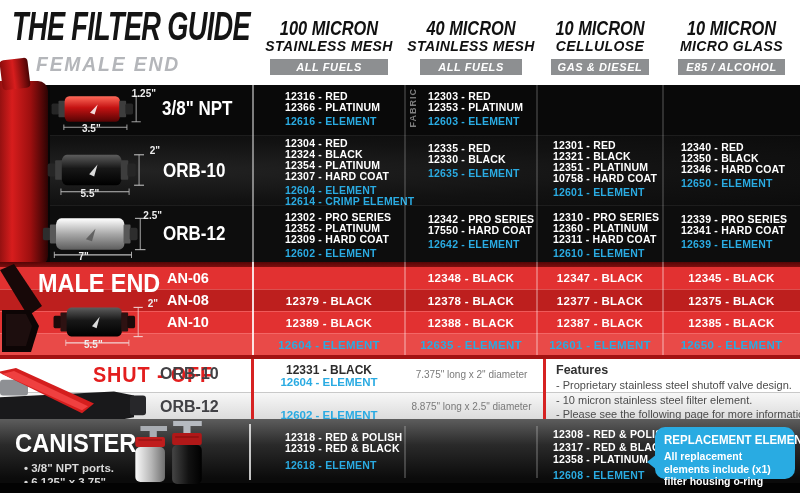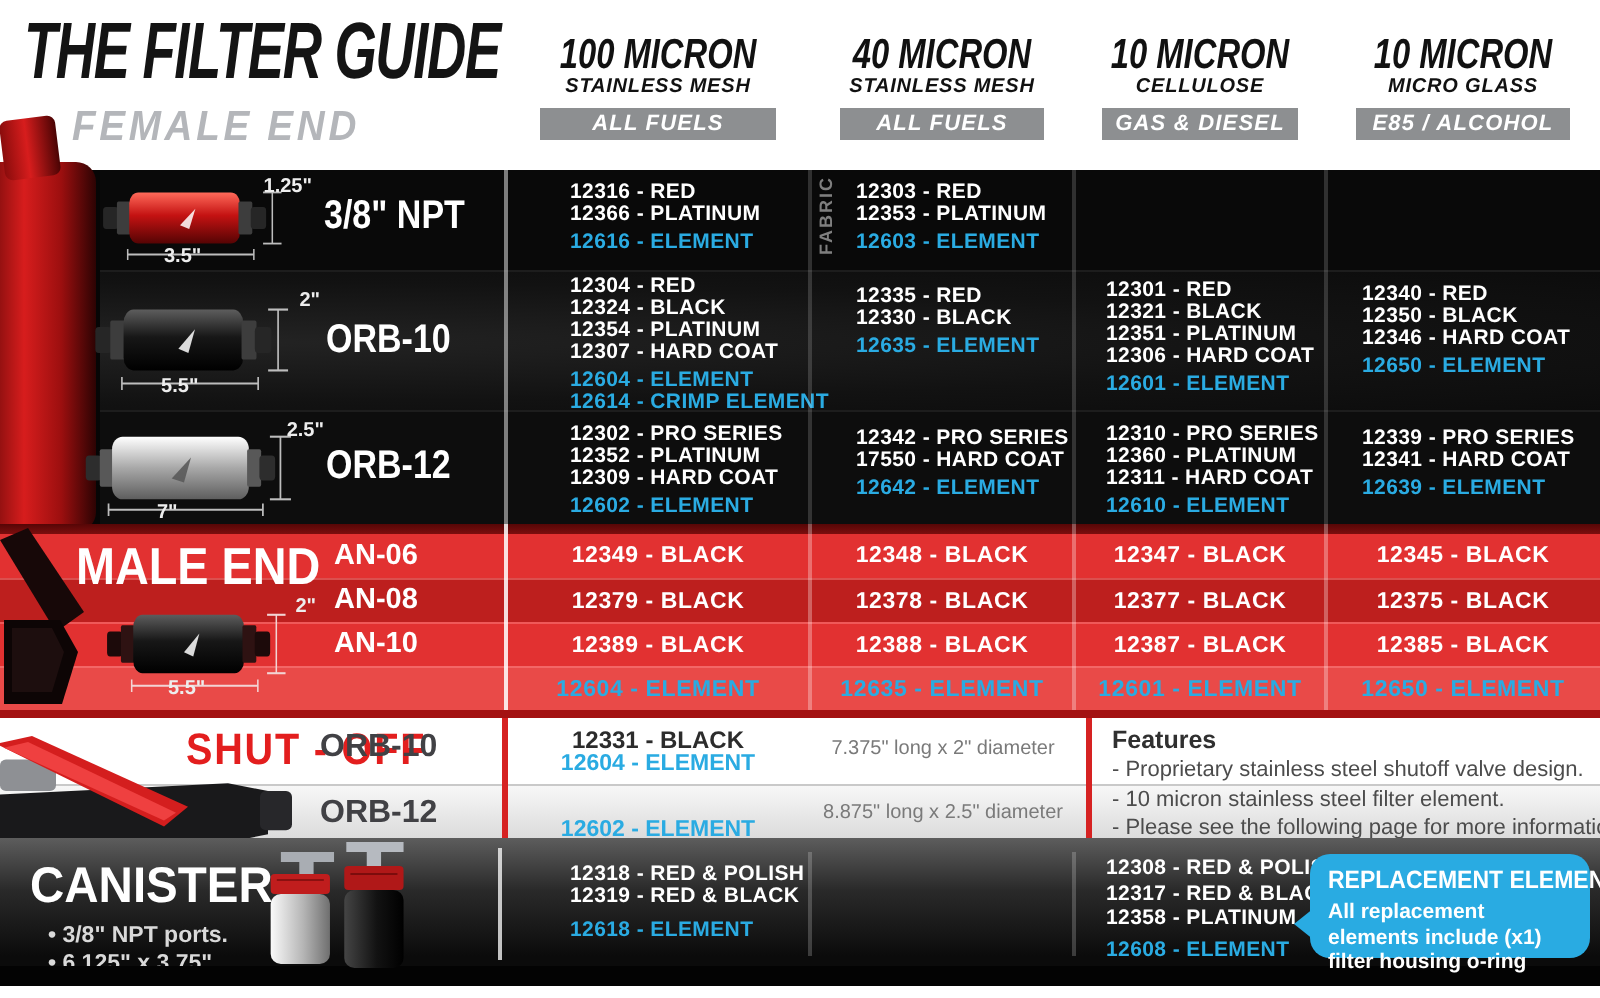--- a/index.html
+++ b/index.html
@@ -7,21 +7,21 @@
   .abs{position:absolute;}
 
   
   .header{position:absolute;left:0;top:0;width:800px;height:85px;background:#fff;z-index:1;font-style:italic;}
   .main-title{position:absolute;left:12px;top:4px;font-size:40px;font-weight:800;color:#141414;
     letter-spacing:-1px;transform:scaleX(.68);transform-origin:left top;white-space:nowrap;}
   .subtitle{position:absolute;left:36px;top:52px;font-size:21px;font-weight:800;color:#b4b6ba;
     letter-spacing:2px;transform:scaleX(.92);transform-origin:left top;white-space:nowrap;}
   .colhead{position:absolute;top:16px;text-align:center;}
   .ch1{font-size:21px;font-weight:800;color:#111;white-space:nowrap;transform:scaleX(.78);transform-origin:center;}
-  .ch2{font-size:10px;font-weight:800;color:#111;letter-spacing:.4px;margin-top:-2px;white-space:nowrap;}
+  .ch2{font-size:14px;font-weight:800;color:#111;letter-spacing:.4px;margin-top:-2px;white-space:nowrap;}
   .badge{display:inline-block;margin-top:5px;background:#8d8f91;color:#fff;font-size:11px;font-weight:800;
     letter-spacing:.6px;padding:2px 0;width:78%;}
 
   
   .sec-female{position:absolute;left:0;top:85px;width:800px;height:177px;background:#0a0a0a;z-index:2;}
   .frow{position:absolute;left:0;width:800px;}
   .left-photo{position:absolute;left:0;top:0;width:50px;height:177px;background:#060606;z-index:4;}
   .red-cyl{position:absolute;left:-10px;top:-4px;width:58px;height:185px;border-radius:10px;
     background:linear-gradient(90deg,#5f0707 0%,#d71d1d 38%,#9c0f0f 70%,#2c0303 100%);}
   .red-poke{position:absolute;left:1px;top:-26px;width:28px;height:30px;border-radius:4px;z-index:5;
@@ -215,21 +215,21 @@
       </div>
       <div class="fcell" style="left:428px;top:7px;">
         <div class="pline">12335 - RED</div>
         <div class="pline">12330 - BLACK</div>
         <div class="eline">12635 - ELEMENT</div>
       </div>
       <div class="fcell" style="left:553px;top:4px;">
         <div class="pline">12301 - RED</div>
         <div class="pline">12321 - BLACK</div>
         <div class="pline">12351 - PLATINUM</div>
-        <div class="pline">12306 - HARD COAT</div>
+        <div class="pline">10758 - HARD COAT</div>
         <div class="eline">12601 - ELEMENT</div>
       </div>
       <div class="fcell" style="left:681px;top:6px;">
         <div class="pline">12340 - RED</div>
         <div class="pline">12350 - BLACK</div>
         <div class="pline">12346 - HARD COAT</div>
         <div class="eline">12650 - ELEMENT</div>
       </div>
     </div>
 
@@ -287,21 +287,20 @@
     <div class="left-photo">
       <div class="red-cyl"></div>
     </div>
     <div class="red-poke"></div>
   </div>
 
   <div class="sec-male">
     <div class="male-strip"></div>
 
     <div class="mrow" style="top:5px;background:#e23131;">
-      <div class="mcell" style="left:253px;width:152px;">12349 - BLACK</div>
       <div class="mcell" style="left:405px;width:132px;">12348 - BLACK</div>
       <div class="mcell" style="left:537px;width:126px;">12347 - BLACK</div>
       <div class="mcell" style="left:663px;width:137px;">12345 - BLACK</div>
     </div>
     <div class="mrow" style="top:27px;background:#bd1f1e;border-top:1px solid rgba(255,140,140,.45);">
       <div class="mcell" style="left:253px;width:152px;">12379 - BLACK</div>
       <div class="mcell" style="left:405px;width:132px;">12378 - BLACK</div>
       <div class="mcell" style="left:537px;width:126px;">12377 - BLACK</div>
       <div class="mcell" style="left:663px;width:137px;">12375 - BLACK</div>
     </div>

